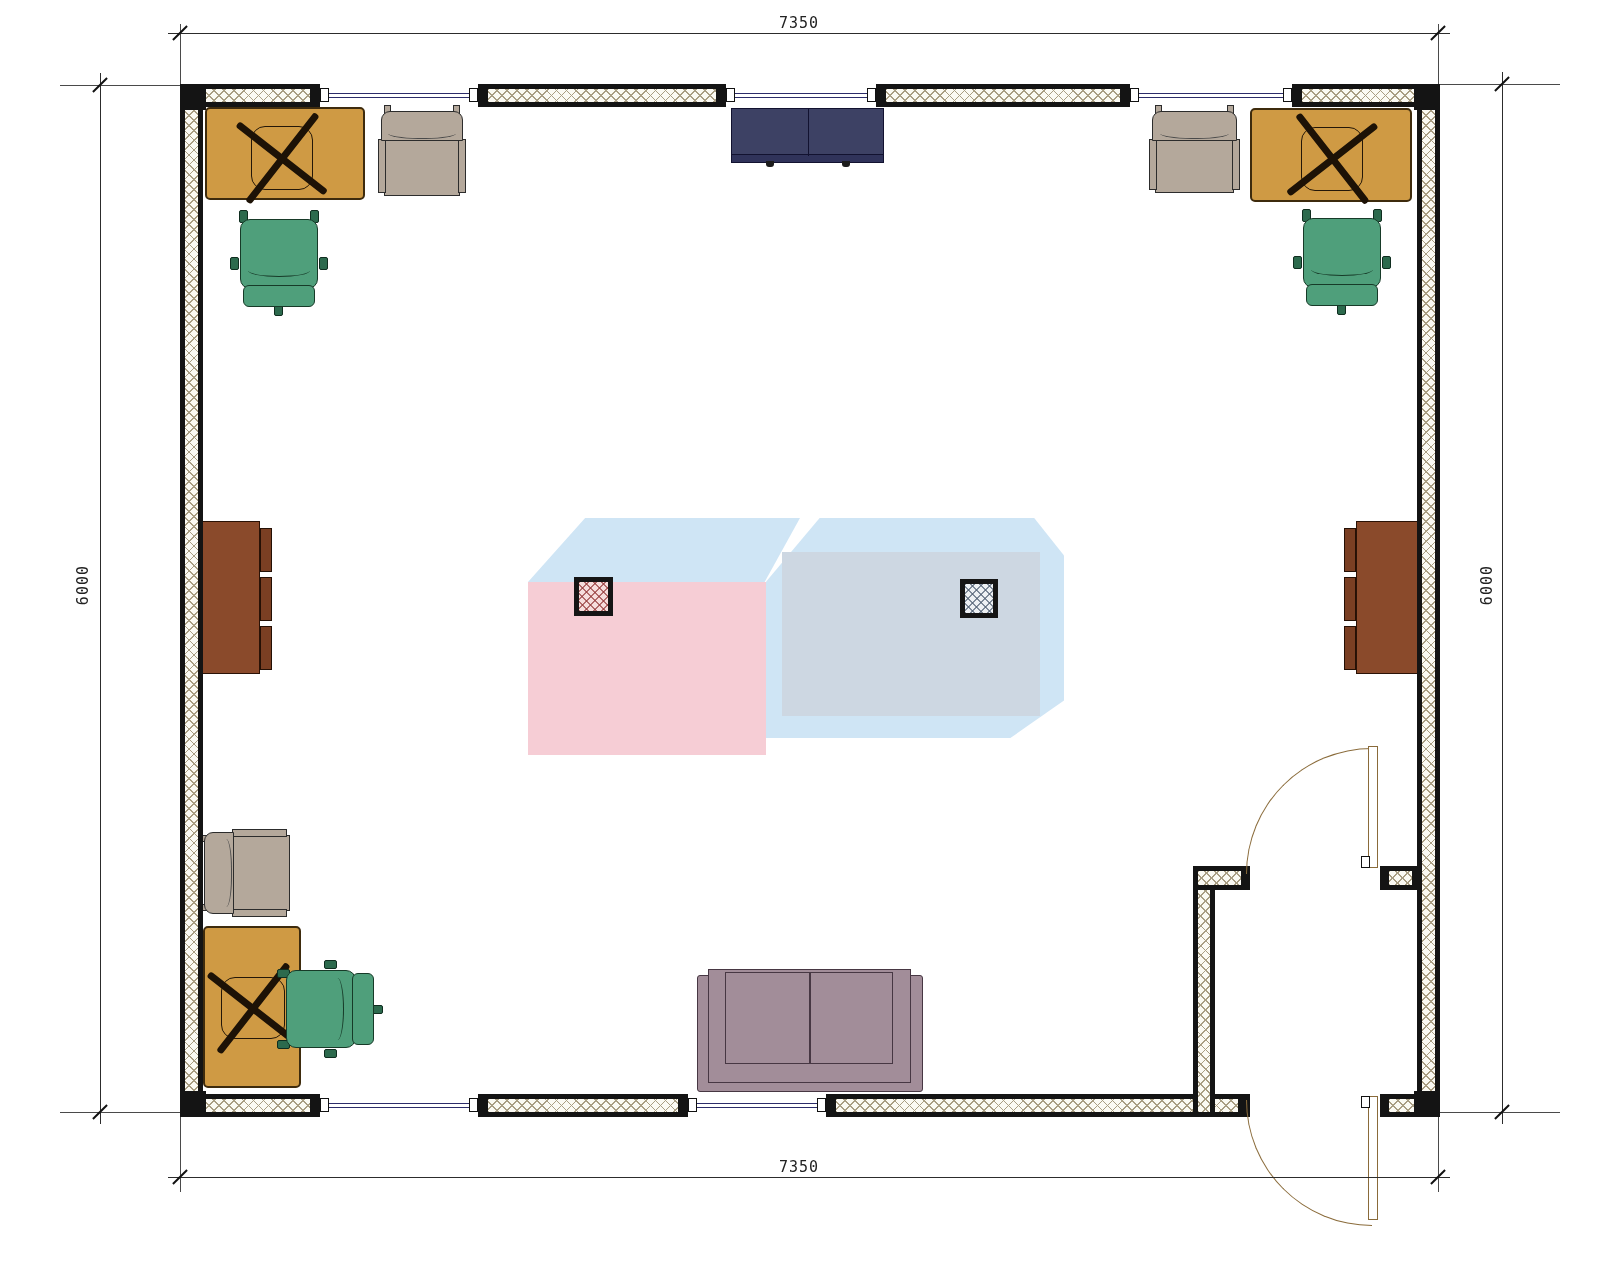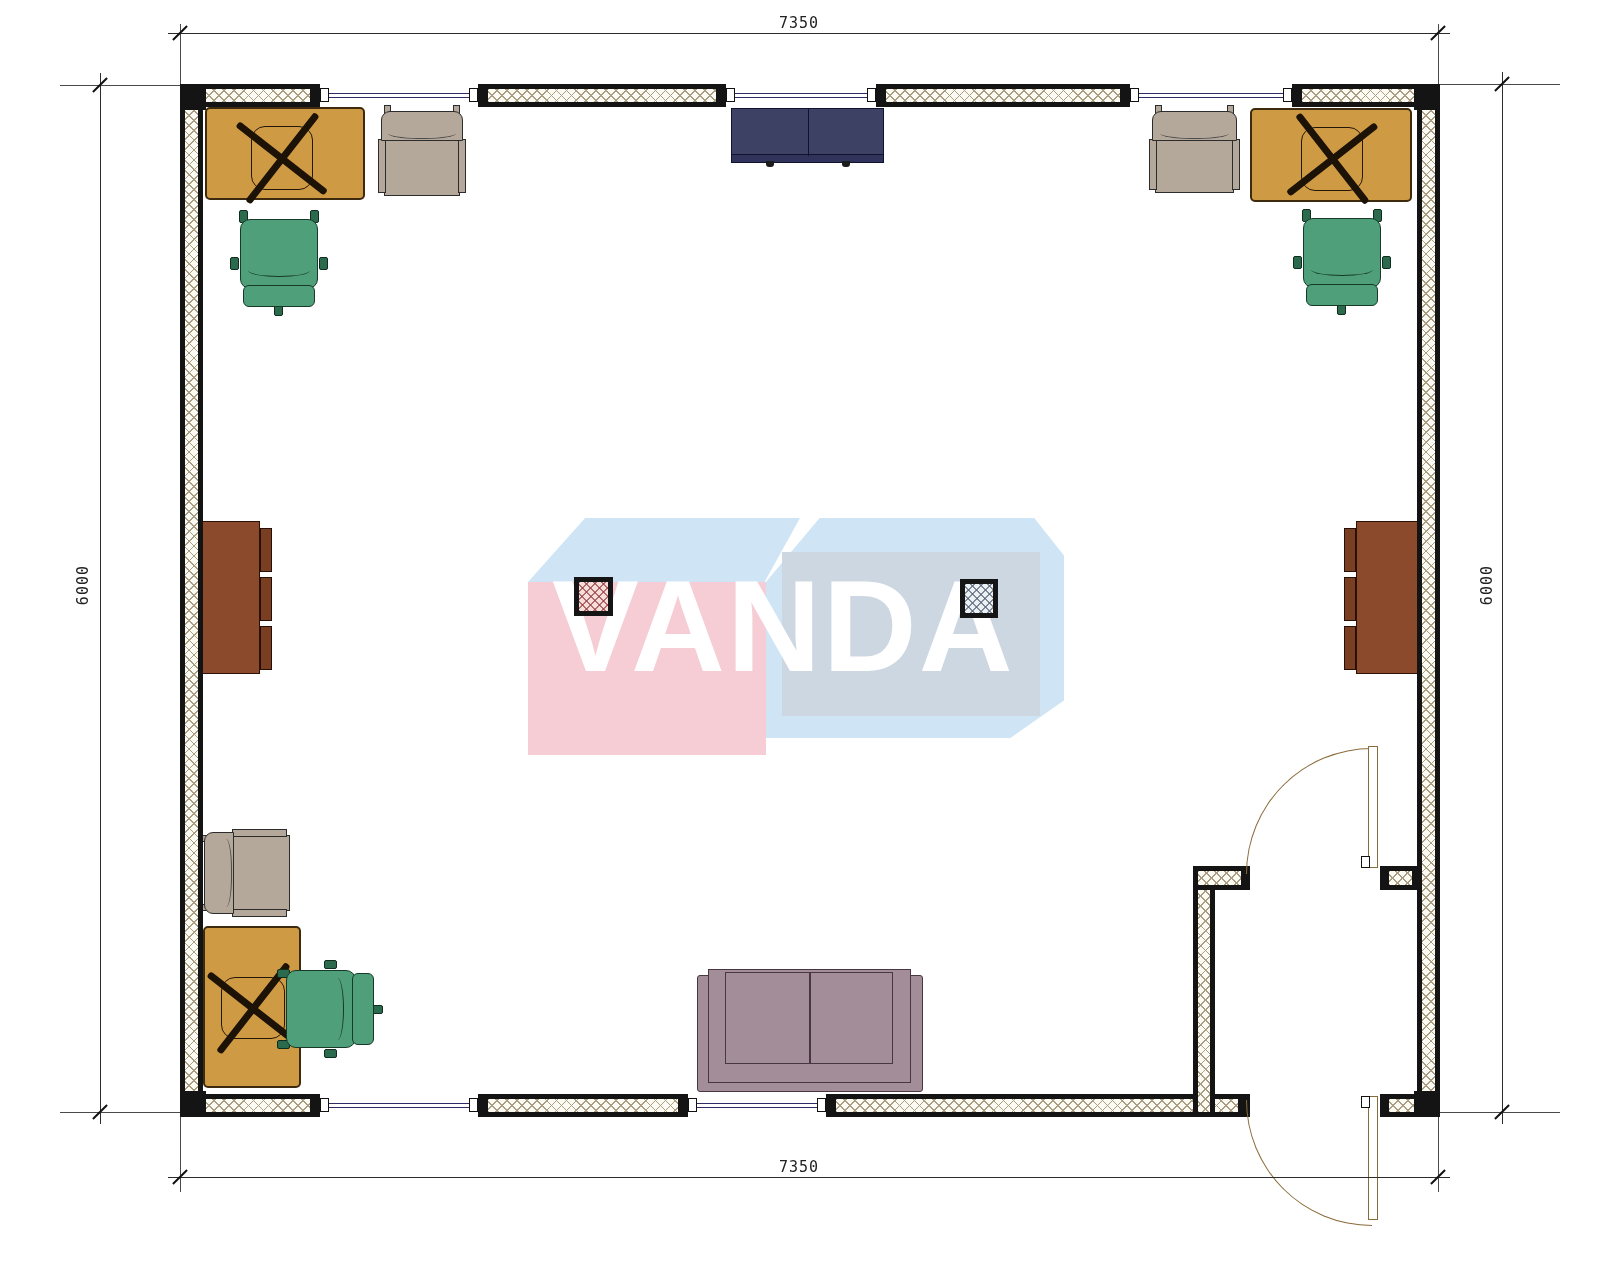--- a/index.html
+++ b/index.html
@@ -92,21 +92,20 @@
 <body>
 
 <div id="plan">
 
   <div class="logo-shape" style="left:528px;top:518px;width:272px;height:64px;background:var(--logo-blue);
               clip-path:polygon(0 100%,21% 0,100% 0,87% 100%);"></div>
   <div class="logo-shape" style="left:528px;top:582px;width:238px;height:173px;background:var(--logo-pink);"></div>
   <div class="logo-shape" style="left:766px;top:518px;width:298px;height:220px;background:var(--logo-blue);
               clip-path:polygon(0 29%,18% 0,90% 0,100% 17%,100% 83%,82% 100%,0 100%);"></div>
   <div class="logo-shape" style="left:782px;top:552px;width:258px;height:164px;background:var(--logo-gray-blue);"></div>
-  <div class="logo-text" style="left:552px;top:560px;">VANDA</div>
 
   <div class="desk" style="left:205px;top:107px;width:160px;height:93px;"></div>
   <div class="tchair" style="left:251px;top:126px;width:62px;height:64px;"></div>
   <div class="cross" style="left:226px;top:102px;width:112px;height:112px;transform:rotate(38deg);">
     <div class="c1"></div>
     <div class="c2"></div>
   </div>
   <div class="bchair" style="left:381px;top:111px;width:82px;height:85px;">
     <div class="stub" style="left:3px;"></div>
     <div class="stub" style="right:3px;"></div>

